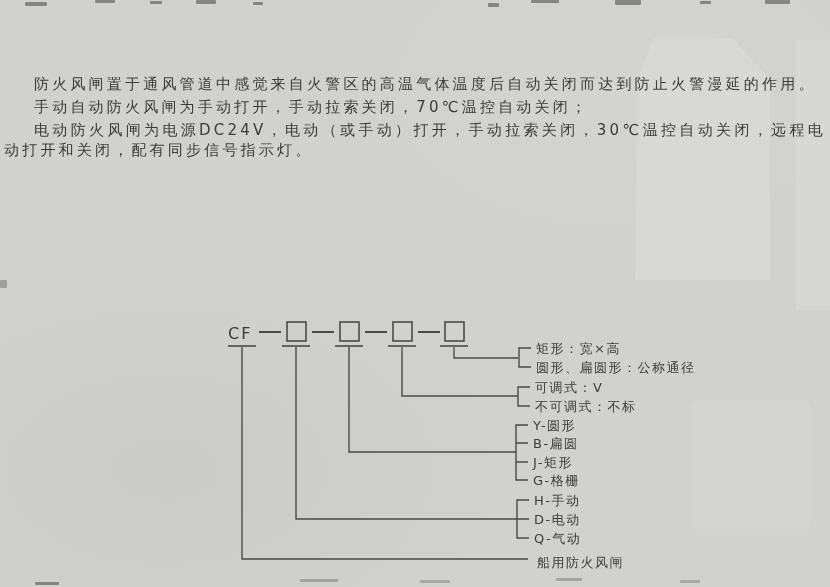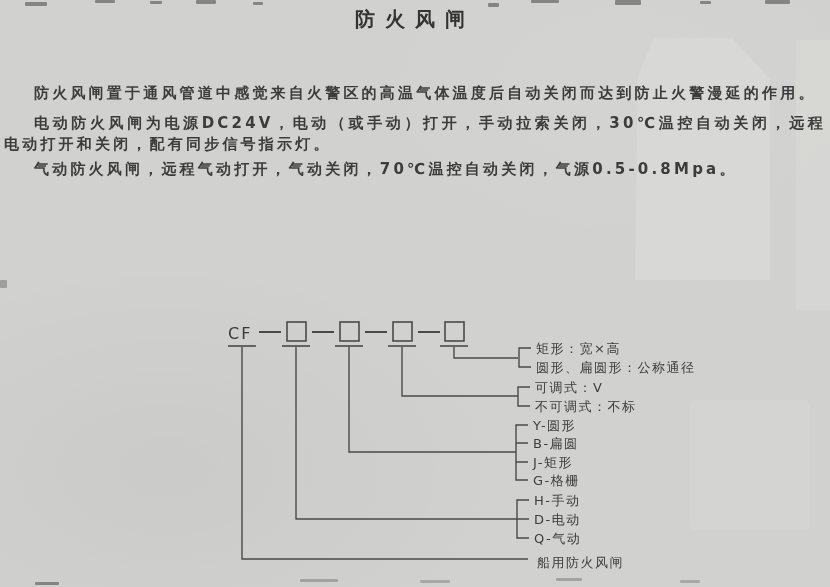--- a/index.html
+++ b/index.html
@@ -42,21 +42,21 @@
     position:absolute;top:34px;left:0;right:0;
     text-align:center;
     font-size:16px;letter-spacing:1px;color:#3a3a38;
   }
   
   .body-text{
     position:absolute;top:74px;left:4px;right:4px;
     font-size:15px;line-height:20.8px;letter-spacing:3.2px;
     text-align:justify;
   }
-  .body-text p{margin:9px 0 2px 0;text-indent:2em;font-weight:bold;}
+  .body-text p{margin:0 0 2px 0;text-indent:2em;}
   .body-text p.gap-before{margin-top:5px;}
   
   .diagram{position:absolute;left:0;top:308px;}
   .diagram text{fill:#3d3d3b;font-size:13px;letter-spacing:1.5px;}
   .diagram .code{font-size:16px;letter-spacing:2px;fill:#3a3a38;}
   .diagram line,.diagram path,.diagram rect{stroke:#4a4a48;fill:none;}
 </style>
 </head>
 <body>
 
@@ -76,26 +76,25 @@
   <div class="edge-mark" style="left:615px;top:0;width:26px;height:5px;"></div>
   <div class="edge-mark" style="left:700px;top:1px;width:11px;height:3px;"></div>
   <div class="edge-mark" style="left:765px;top:0;width:25px;height:4px;"></div>
   <div class="edge-mark" style="left:35px;top:582px;width:24px;height:3px;"></div>
   <div class="edge-mark" style="left:300px;top:579px;width:38px;height:3px;opacity:.45;"></div>
   <div class="edge-mark" style="left:420px;top:580px;width:30px;height:3px;opacity:.4;"></div>
   <div class="edge-mark" style="left:556px;top:578px;width:26px;height:3px;opacity:.45;"></div>
   <div class="edge-mark" style="left:680px;top:580px;width:20px;height:3px;opacity:.4;"></div>
   <div class="edge-mark" style="left:0;top:280px;width:7px;height:8px;opacity:.5;"></div>
 
-  <div class="title">防火风闸</div>
 
   <div class="body-text">
     <p>防火风闸置于通风管道中感觉来自火警区的高温气体温度后自动关闭而达到防止火警漫延的作用。</p>
+    <p>手动自动防火风闸为手动打开，手动拉索关闭，70℃温控自动关闭；</p>
     <p>电动防火风闸为电源DC24V，电动（或手动）打开，手动拉索关闭，30℃温控自动关闭，远程电动打开和关闭，配有同步信号指示灯。</p>
-    <p class="gap-before">气动防火风闸，远程气动打开，气动关闭，70℃温控自动关闭，气源0.5-0.8Mpa。</p>
   </div>
 
   <svg class="diagram" width="830" height="279" viewBox="0 308 830 279">
 
     <text class="code" x="228" y="339">CF</text>
     <line x1="259" y1="332" x2="281" y2="332" stroke-width="2"></line>
     <rect x="287" y="322" width="19" height="19" stroke-width="1.6"></rect>
     <line x1="312" y1="332" x2="334" y2="332" stroke-width="2"></line>
     <rect x="340" y="322" width="19" height="19" stroke-width="1.6"></rect>
     <line x1="365" y1="332" x2="387" y2="332" stroke-width="2"></line>

